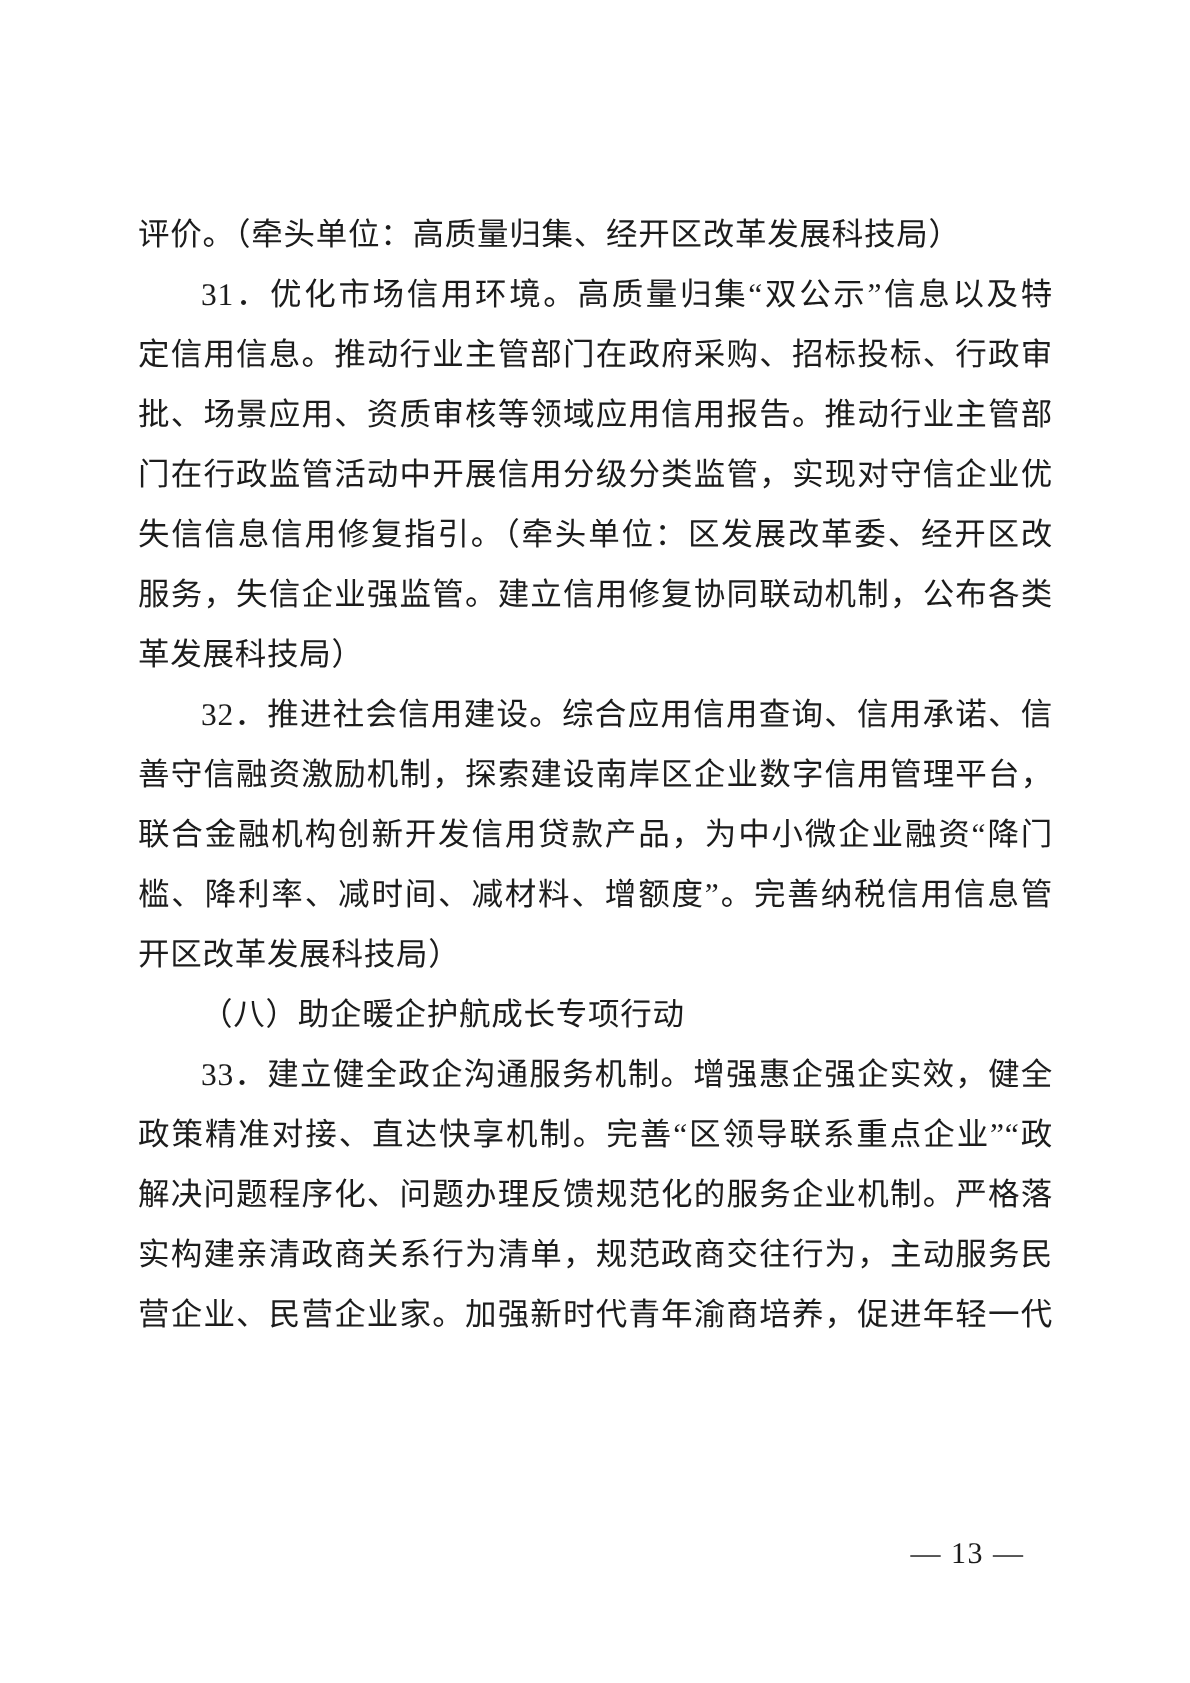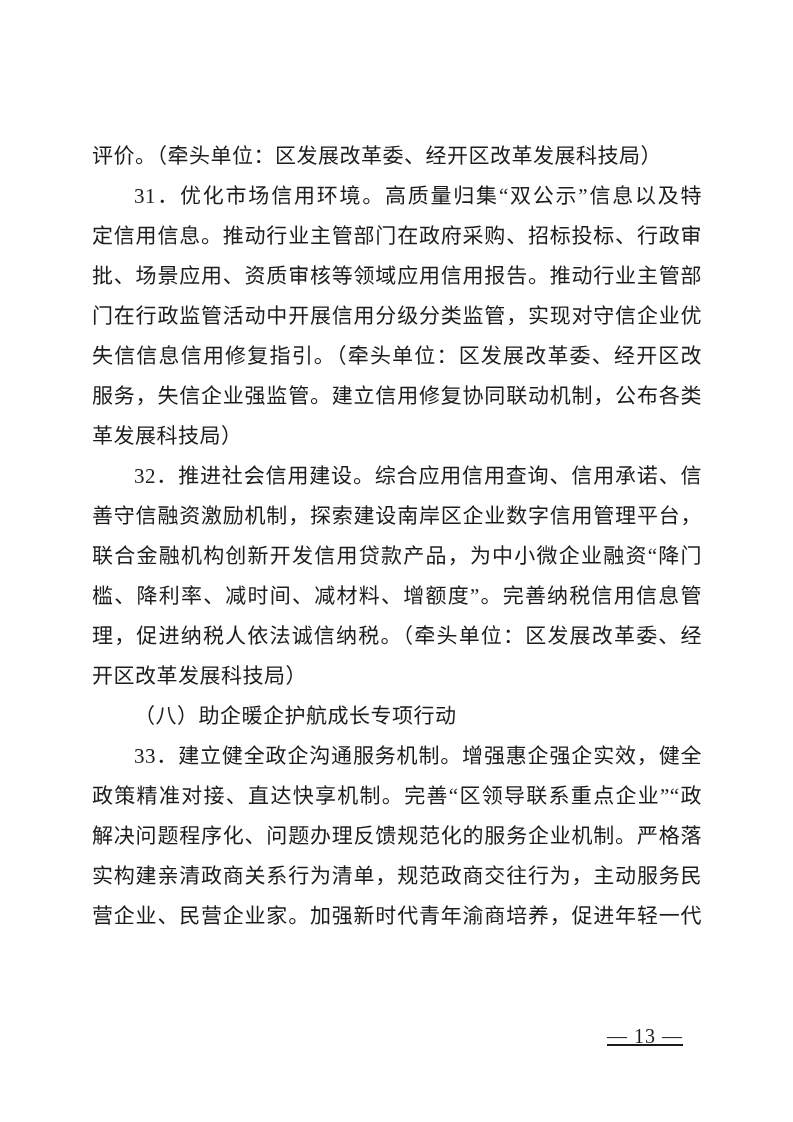--- a/index.html
+++ b/index.html
@@ -40,41 +40,39 @@
   }
   .page-number {
     position: absolute;
     top: 1024px;
     right: 110px;
     font-size: 20px;
     line-height: 24px;
     letter-spacing: 1px;
     color: #1c1c1c;
     font-family: "Liberation Serif", "DejaVu Serif", serif;
-    text-decoration: underline;
   }
 </style>
 </head>
 <body>
 
 <div class="page">
   <div class="text-block">
-      <div class="line">评价。（牵头单位：区发展改革委、经开区改革发展科技局）</div>
+      <div class="line">评价。（牵头单位：高质量归集、经开区改革发展科技局）</div>
       <div class="line justify indent">31．优化市场信用环境。高质量归集“双公示”信息以及特</div>
       <div class="line justify">定信用信息。推动行业主管部门在政府采购、招标投标、行政审</div>
       <div class="line justify">批、场景应用、资质审核等领域应用信用报告。推动行业主管部</div>
       <div class="line justify">门在行政监管活动中开展信用分级分类监管，实现对守信企业优</div>
       <div class="line justify">失信信息信用修复指引。（牵头单位：区发展改革委、经开区改</div>
       <div class="line justify">服务，失信企业强监管。建立信用修复协同联动机制，公布各类</div>
       <div class="line">革发展科技局）</div>
       <div class="line justify indent">32．推进社会信用建设。综合应用信用查询、信用承诺、信</div>
       <div class="line justify">善守信融资激励机制，探索建设南岸区企业数字信用管理平台，</div>
       <div class="line justify">联合金融机构创新开发信用贷款产品，为中小微企业融资“降门</div>
       <div class="line justify">槛、降利率、减时间、减材料、增额度”。完善纳税信用信息管</div>
-      <div class="line justify">理，促进纳税人依法诚信纳税。（牵头单位：区发展改革委、经</div>
       <div class="line">开区改革发展科技局）</div>
       <div class="line indent">（八）助企暖企护航成长专项行动</div>
       <div class="line justify indent">33．建立健全政企沟通服务机制。增强惠企强企实效，健全</div>
       <div class="line justify">政策精准对接、直达快享机制。完善“区领导联系重点企业”“政</div>
       <div class="line justify">解决问题程序化、问题办理反馈规范化的服务企业机制。严格落</div>
       <div class="line justify">实构建亲清政商关系行为清单，规范政商交往行为，主动服务民</div>
       <div class="line justify">营企业、民营企业家。加强新时代青年渝商培养，促进年轻一代</div>
     </div>
   <div class="page-number">— 13 —</div>
 </div>

